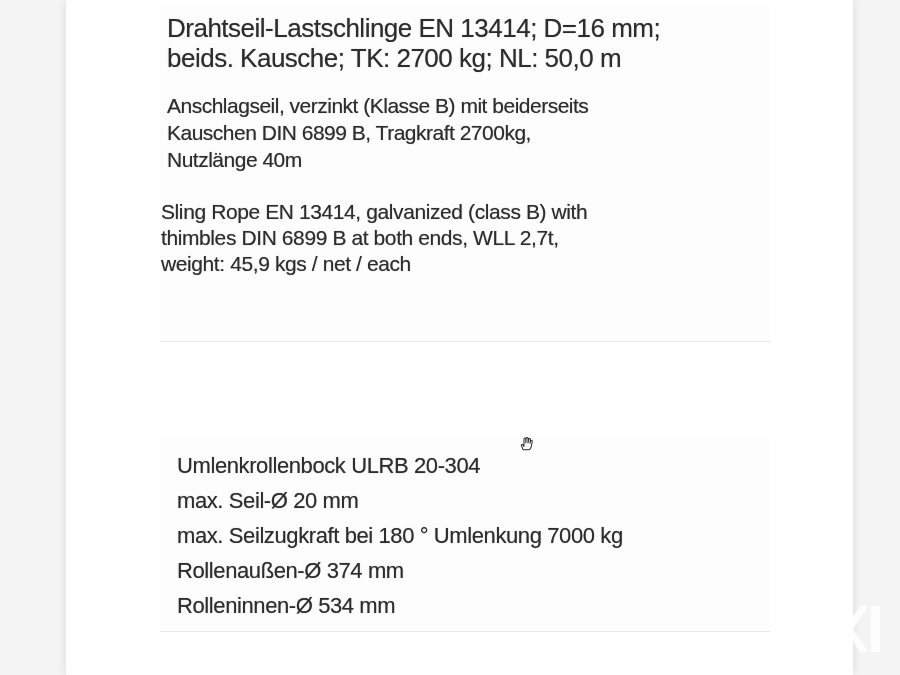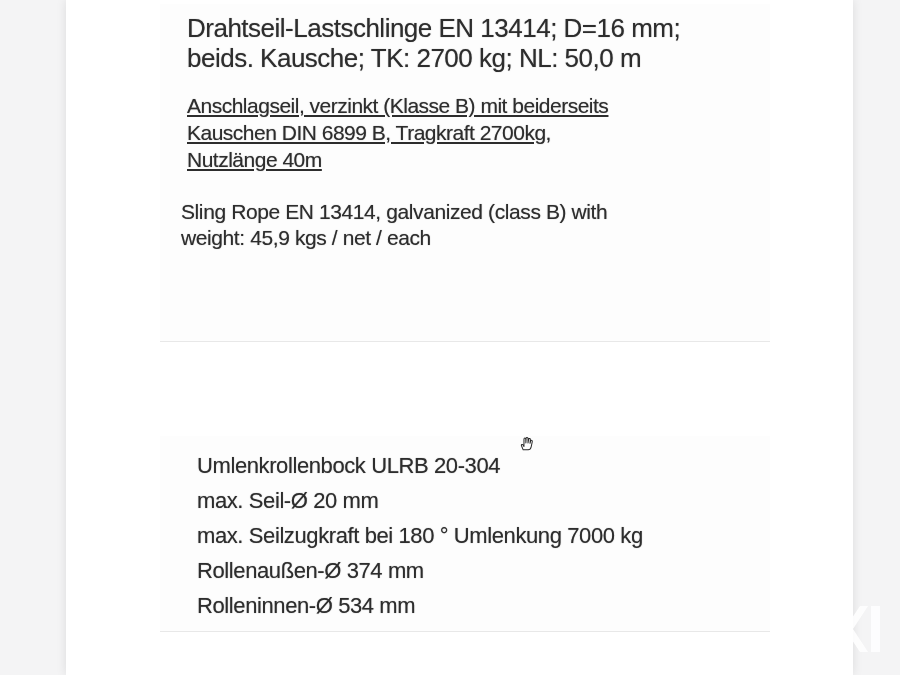--- a/index.html
+++ b/index.html
@@ -31,23 +31,23 @@
   }
   .scan-block.block-a { left: 94px;  top: 4px;   width: 610px; height: 337px; }
   .scan-block.block-b { left: 94px;  top: 436px; width: 610px; height: 195px; }
 
   .tg {
     position: absolute;
     white-space: nowrap;
     color: #2d2d2d;
     text-shadow: 0 0 1px rgba(45,45,45,0.55);
   }
-  .tg div { display: block; margin-left: 20px; }
+  .tg div { display: block; }
   .g1 { left: 101px; top: 13px;  font-size: 26px; line-height: 30px; letter-spacing: -0.5px; }
-  .g2 { left: 101px; top: 92px;  font-size: 21px; line-height: 27px; letter-spacing: -0.5px; text-decoration: underline; }
+  .g2 { left: 101px; top: 92px;  font-size: 21px; line-height: 27px; letter-spacing: -0.5px; }
   .g3 { left: 95px; top: 199px; font-size: 21px; line-height: 26px; letter-spacing: -0.4px; }
   .g4 { left: 111px; top: 448px; font-size: 22px; line-height: 35px; letter-spacing: -0.4px; }
 
   
   .cursor {
     position: absolute;
     left: 452px; top: 435px;
     width: 18px; height: 18px;
   }
 
@@ -74,20 +74,21 @@
     </div>
 
     <div class="tg g2">
       <div>Anschlagseil, verzinkt (Klasse B) mit beiderseits</div>
       <div>Kauschen DIN 6899 B, Tragkraft 2700kg,</div>
       <div>Nutzlänge 40m</div>
     </div>
 
     <div class="tg g3">
       <div>Sling Rope EN 13414, galvanized (class B) with</div>
+      <div>thimbles DIN 6899 B at both ends, WLL 2,7t,</div>
       <div>weight: 45,9 kgs / net / each</div>
     </div>
 
     <div class="tg g4">
       <div>Umlenkrollenbock ULRB 20-304</div>
       <div>max. Seil-Ø 20 mm</div>
       <div>max. Seilzugkraft bei 180 ° Umlenkung 7000 kg</div>
       <div>Rollenaußen-Ø 374 mm</div>
       <div>Rolleninnen-Ø 534 mm</div>
     </div>

